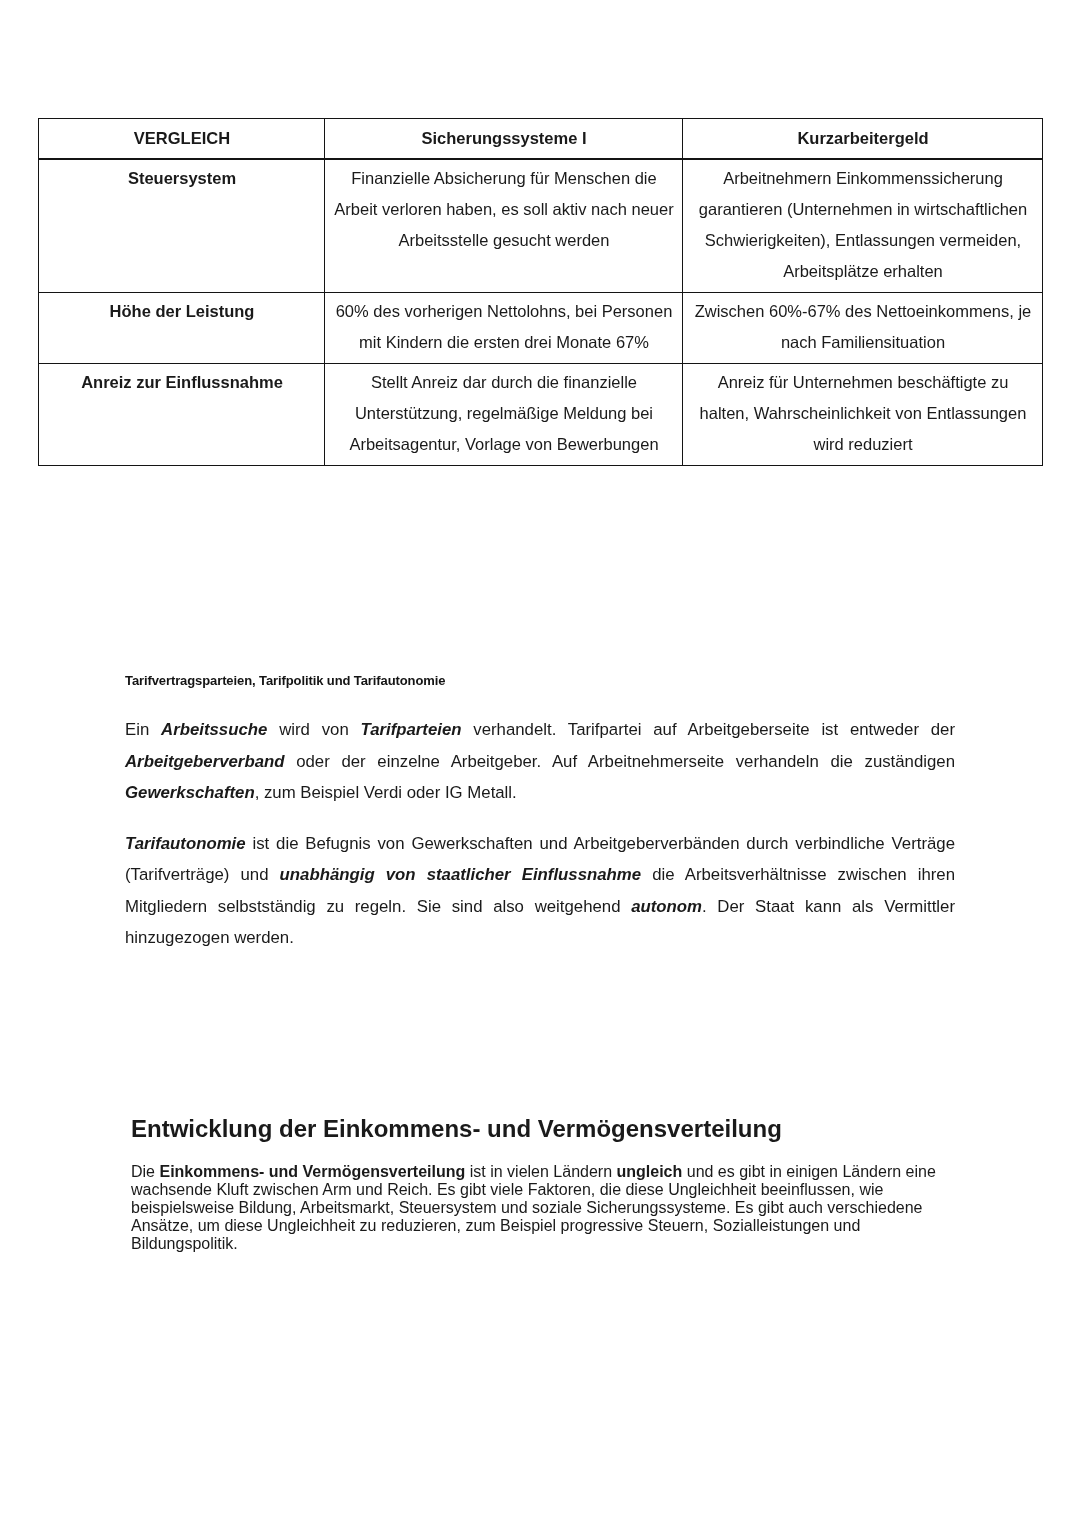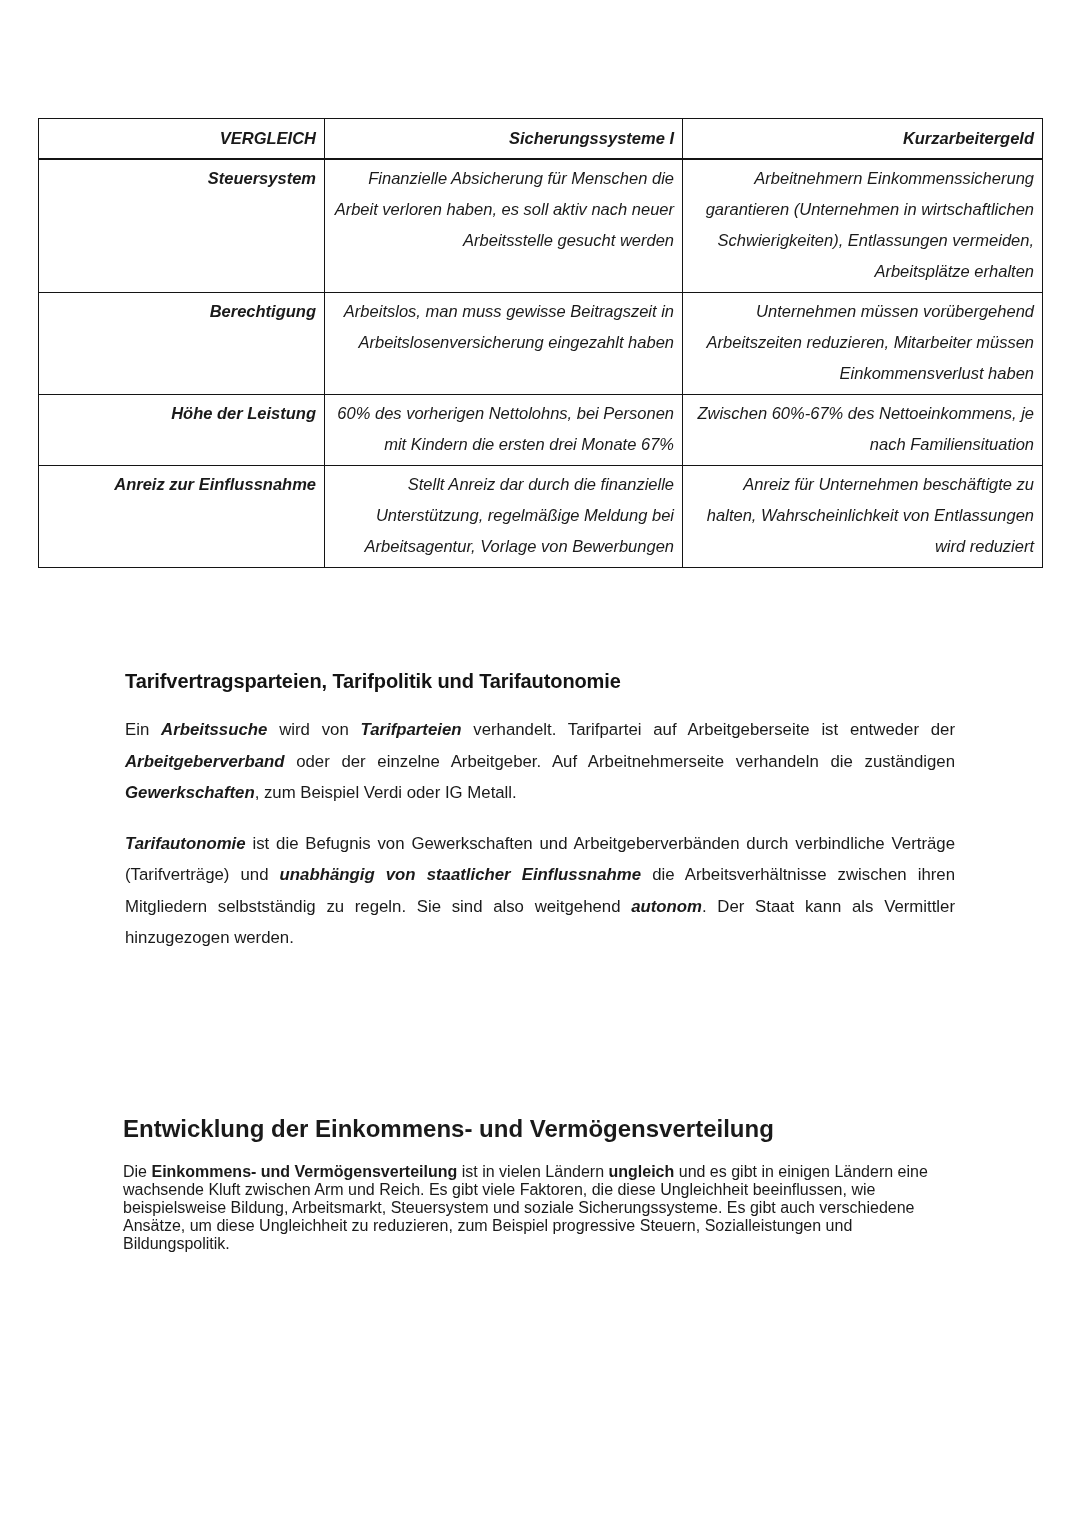--- a/index.html
+++ b/index.html
@@ -42,22 +42,21 @@
 
   table.compare col.c1 { width: 286px; }
   table.compare col.c2 { width: 358px; }
   table.compare col.c3 { width: 360px; }
 
   table.compare th,
   table.compare td {
     border: 1.6px solid #141414;
     vertical-align: top;
     padding: 3px 8px 5px 9px;
-    text-align: right;
-    font-style: italic;
+    text-align: center;
   }
 
   table.compare thead th {
     font-weight: bold;
     padding-top: 4px;
     padding-bottom: 4px;
     border-bottom-width: 2.6px;
   }
 
   table.compare td.rowhead {
@@ -66,21 +65,21 @@
 
   
   .content {
     position: absolute;
     left: 125px;
     top: 668px;
     width: 830px;
   }
 
   .content h2 {
-    font-size: 20px;
+    font-size: 13px;
     font-weight: bold;
     line-height: 26px;
     margin: 0 0 20px 0;
     letter-spacing: -0.1px;
     color: #141414;
   }
 
   .content p {
     font-size: 16.8px;
     line-height: 31.5px;
@@ -90,21 +89,21 @@
   }
 
   .content p.last { margin-bottom: 16px; }
 
   .content b,
   .content .em {
     font-weight: bold;
     font-style: italic;
   }
 
-  .sec2 { position: absolute; left: 123px; top: 1095px; width: 830px; }
+  .sec2 { position: absolute; left: 131px; top: 1095px; width: 830px; }
 </style>
 </head>
 <body>
 
 <div class="page">
 
   <div class="table-wrap">
     <table class="compare">
       <colgroup>
         <col class="c1">
@@ -116,25 +115,20 @@
           <th>VERGLEICH</th>
           <th>Sicherungssysteme I</th>
           <th>Kurzarbeitergeld</th>
         </tr>
       </thead>
       <tbody>
         <tr>
           <td class="rowhead">Steuersystem</td>
           <td>Finanzielle Absicherung für Menschen die Arbeit verloren haben, es soll aktiv nach neuer Arbeitsstelle gesucht werden</td>
           <td>Arbeitnehmern Einkommenssicherung garantieren (Unternehmen in wirtschaftlichen Schwierigkeiten), Entlassungen vermeiden, Arbeitsplätze erhalten</td>
-        </tr>
-        <tr>
-          <td class="rowhead">Berechtigung</td>
-          <td>Arbeitslos, man muss gewisse Beitragszeit in Arbeitslosenversicherung eingezahlt haben</td>
-          <td>Unternehmen müssen vorübergehend Arbeitszeiten reduzieren, Mitarbeiter müssen Einkommensverlust haben</td>
         </tr>
         <tr>
           <td class="rowhead">Höhe der Leistung</td>
           <td>60% des vorherigen Nettolohns, bei Personen mit Kindern die ersten drei Monate 67%</td>
           <td>Zwischen 60%-67% des Nettoeinkommens, je nach Familiensituation</td>
         </tr>
         <tr>
           <td class="rowhead">Anreiz zur Einflussnahme</td>
           <td>Stellt Anreiz dar durch die finanzielle Unterstützung, regelmäßige Meldung bei Arbeitsagentur, Vorlage von Bewerbungen</td>
           <td>Anreiz für Unternehmen beschäftigte zu halten, Wahrscheinlichkeit von Entlassungen wird reduziert</td>

